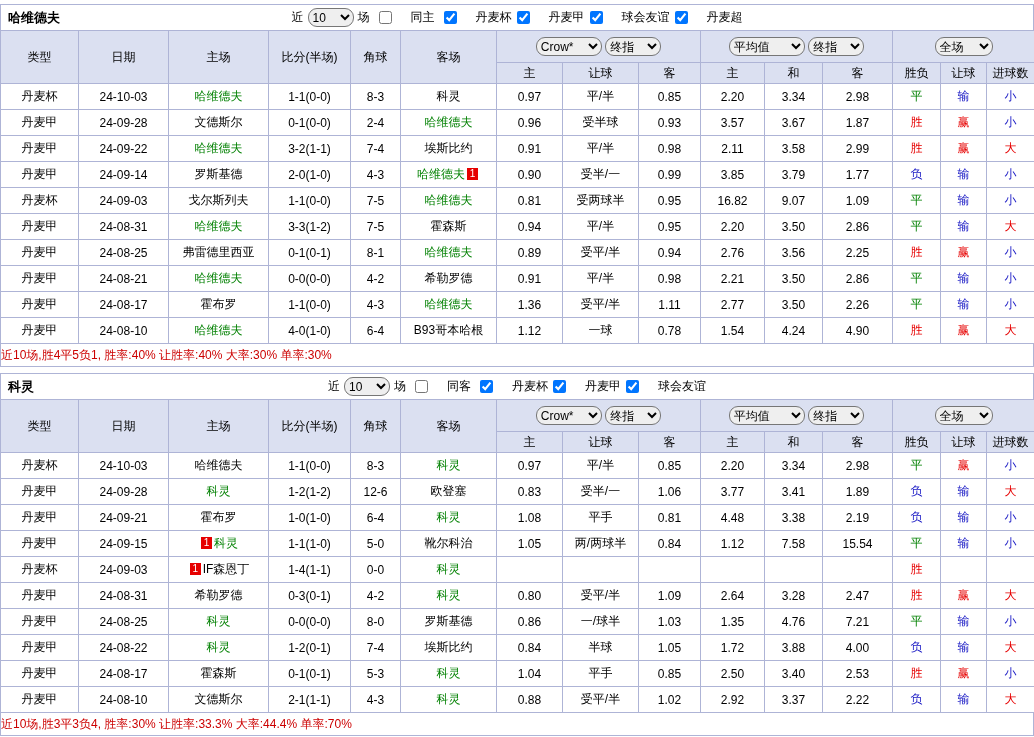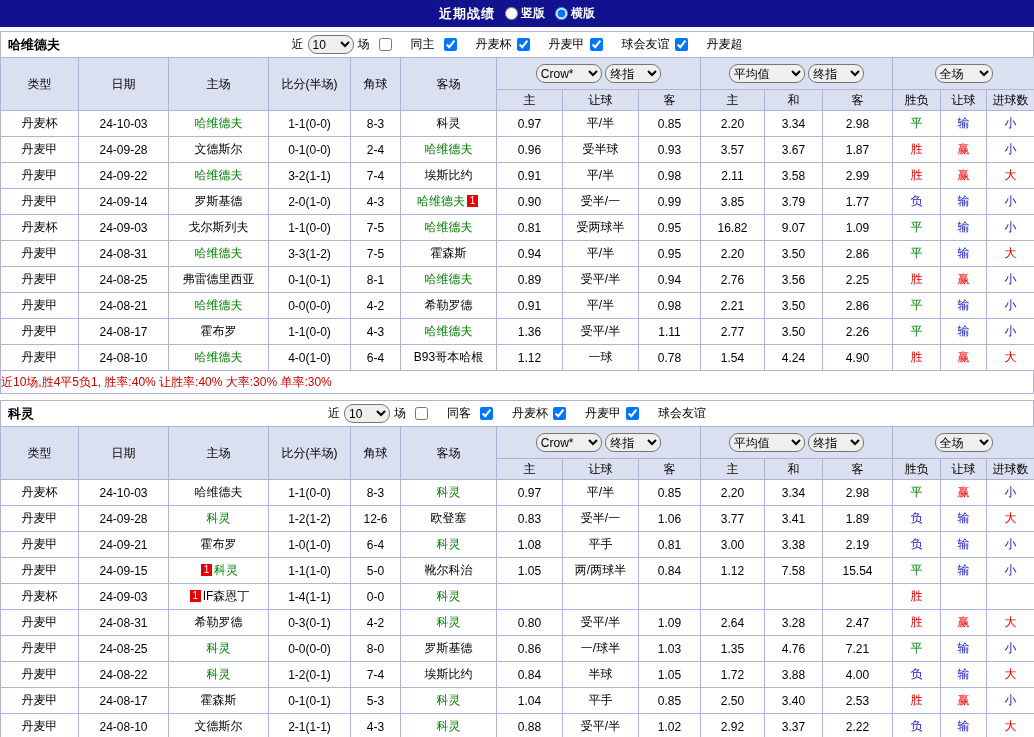--- a/index.html
+++ b/index.html
@@ -96,31 +96,20 @@
     border: 1px solid #aeb4d6;
     border-top: none;
     background: #fff;
   }
 </style>
 </head>
 <body>
 
 <div class="page">
 
-  <div class="title-bar">
-    <span class="tb-title">近期战绩</span>
-    <label class="tb-radio">
-      <input type="radio" name="layout" style="">
-      <span>竖版</span>
-    </label>
-    <label class="tb-radio">
-      <input type="radio" name="layout" checked="" style="">
-      <span>横版</span>
-    </label>
-  </div>
 
   <div class="section">
     <div class="filter-row">
       <span class="team-name">哈维德夫</span>
       <div class="filters">
         <span>近</span>
         <select class="sel-count">
           <option>10</option>
         </select>
         <span>场</span>
@@ -504,21 +493,21 @@
           <tr>
             <td class="lg">丹麦甲</td>
             <td>24-09-21</td>
             <td><span>霍布罗</span></td>
             <td class="sc">1-0(1-0)</td>
             <td>6-4</td>
             <td><span style="color: rgb(0, 128, 0);">科灵</span></td>
             <td>1.08</td>
             <td>平手</td>
             <td>0.81</td>
-            <td>3.00</td>
+            <td>4.48</td>
             <td>3.38</td>
             <td>2.19</td>
             <td style="color: rgb(23, 23, 196);">负</td>
             <td style="color: rgb(23, 23, 196);">输</td>
             <td style="color: rgb(23, 23, 196);">小</td>
           </tr>
           <tr>
             <td class="lg">丹麦甲</td>
             <td>24-09-15</td>
             <td><span class="rc">1</span><span style="color: rgb(0, 128, 0);">科灵</span></td>

